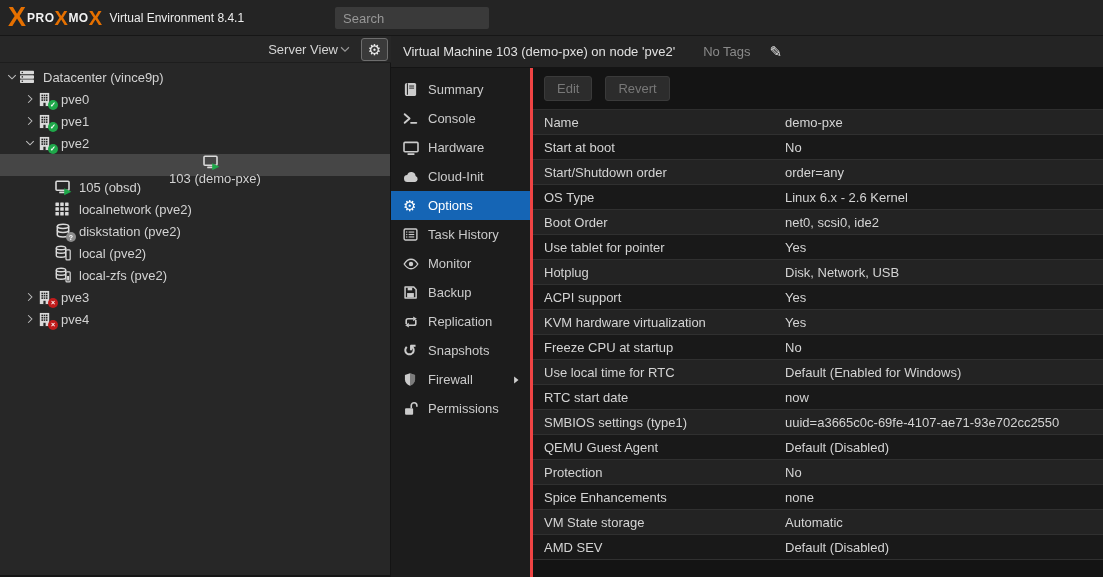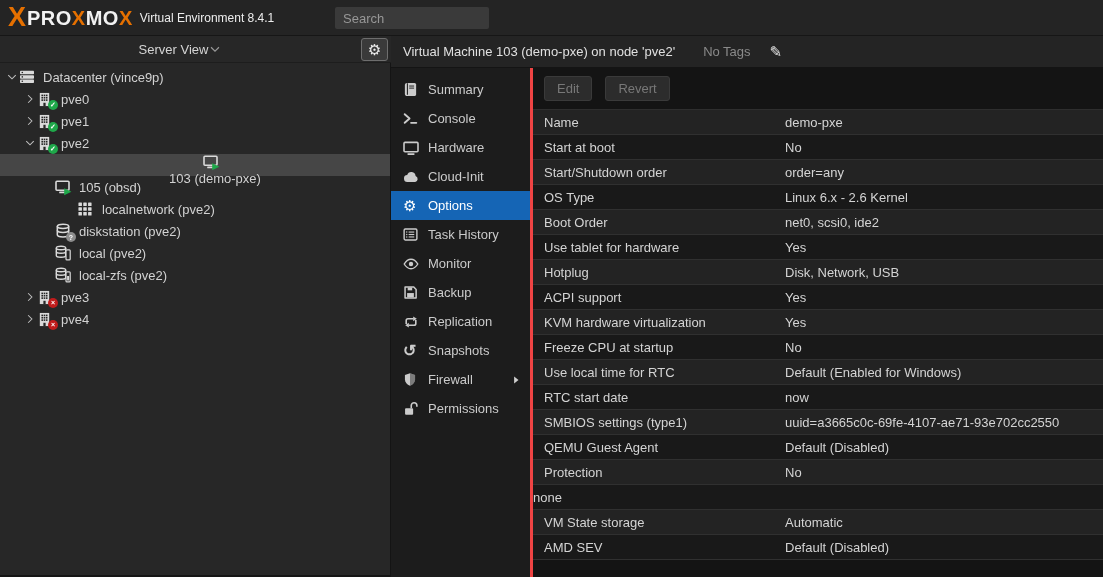--- a/index.html
+++ b/index.html
@@ -4,29 +4,29 @@
 <style>
   * { margin:0; padding:0; box-sizing:border-box; }
   html,body { background:#111; }
   body { font-family:"Liberation Sans", sans-serif; font-size:13px; color:#d6d6d6; }
   #app { position:relative; width:1103px; height:577px; overflow:hidden; background:#151515; }
 
   
   .topbar { position:absolute; left:0; top:0; width:100%; height:36px; background:#242424; border-bottom:1px solid #161616; display:flex; align-items:center; }
   .logo { display:flex; align-items:center; margin-left:8px; cursor:pointer; }
   .seg-mark { color:var(--orange); font-size:27px; font-weight:900; letter-spacing:-1px; margin-right:2px; line-height:1; }
-  .seg-white { color:#f2f2f2; font-size:20px; font-weight:900; letter-spacing:.5px; line-height:1; }
+  .seg-white { color:#f2f2f2; font-size:12px; font-weight:900; letter-spacing:.5px; line-height:1; }
   .seg-orange { color:var(--orange); font-size:20px; font-weight:900; letter-spacing:.5px; line-height:1; }
   .product { color:#ededed; font-size:12px; margin-left:7px; font-weight:400; }
   .search { position:absolute; left:335px; top:7px; width:154px; height:22px; background:#3a3a3a; border:none; border-radius:2px; color:#ddd; padding:0 8px; font:inherit; }
   .search::placeholder { color:#979797; }
 
   
   .viewbar { position:absolute; left:0; top:36px; width:391px; height:27px; background:#272727; border-bottom:1px solid #1d1d1d; display:flex; align-items:center; }
-  .combo { flex:1; height:100%; display:flex; align-items:center; justify-content:center; padding:0 6px 0 9px; color:#d4d4d4; cursor:pointer; }
+  .combo { flex:1; height:100%; display:flex; align-items:center; justify-content:flex-end; padding:0 6px 0 9px; color:#d4d4d4; cursor:pointer; }
   .combo .chev { color:#9a9a9a; display:flex; }
   .gearbtn { width:27px; height:23px; margin:0 3px 0 3px; background:#3a3a3a; border:1px solid #6e6e6e; border-radius:3px; color:#ececec; display:flex; align-items:center; justify-content:center; font-size:14px; cursor:pointer; padding:0; line-height:1; }
   .tree { position:absolute; left:0; top:63px; width:391px; bottom:2px; background:#272727; border-right:1px solid #141414; padding-top:3px; }
   .trow { height:22px; display:flex; align-items:center; color:#d2d2d2; white-space:nowrap; cursor:pointer; }
   .trow.sel { background:#464646; }
   .arrow { width:15px; display:flex; justify-content:center; align-items:center; color:#bfbfbf; }
   .ticon { width:17px; position:relative; display:flex; align-items:center; margin-right:7px; color:#dadada; flex:none; }
   .badge { position:absolute; right:-4px; bottom:-3px; width:10px; height:10px; border-radius:50%; display:flex; align-items:center; justify-content:center; font-size:7px; font-weight:bold; color:#fff; line-height:1; }
   .badge.green { background:var(--green); }
   .badge.red { background:var(--red); }
@@ -204,21 +204,21 @@
         <span class="arrow"></span>
         <span class="ticon">
           <svg viewBox="0 0 17 17" width="17" height="17">
             <rect x="1" y="2.2" width="13" height="9" rx="1" fill="none" stroke="currentColor" stroke-width="1.6"></rect>
             <rect x="4.2" y="12.6" width="6.6" height="1.7" rx="0.4" fill="currentColor"></rect>
             <path d="M9.2 9.2 L16.4 12.7 L9.2 16.2 Z" fill="var(--green)"></path>
           </svg>
         </span>
         <span class="tlabel">105 (obsd)</span>
       </div>
-      <div class="trow" style="padding-left: 40px; margin-left: 23px;">
+      <div class="trow" style="padding-left: 40px;">
         <span class="arrow"></span>
         <span class="ticon">
           <svg viewBox="0 0 16 16" width="14" height="14">
             <g fill="currentColor">
               <rect x="0.5" y="0.5" width="4" height="4" rx="0.6"></rect>
               <rect x="6" y="0.5" width="4" height="4" rx="0.6"></rect>
               <rect x="11.5" y="0.5" width="4" height="4" rx="0.6"></rect>
               <rect x="0.5" y="6" width="4" height="4" rx="0.6"></rect>
               <rect x="6" y="6" width="4" height="4" rx="0.6"></rect>
               <rect x="11.5" y="6" width="4" height="4" rx="0.6"></rect>
@@ -484,21 +484,21 @@
         </div>
         <div class="orow even">
           <span class="olabel">OS Type</span>
           <span class="ovalue">Linux 6.x - 2.6 Kernel</span>
         </div>
         <div class="orow odd">
           <span class="olabel">Boot Order</span>
           <span class="ovalue">net0, scsi0, ide2</span>
         </div>
         <div class="orow even">
-          <span class="olabel">Use tablet for hardware</span>
+          <span class="olabel">Use tablet for pointer</span>
           <span class="ovalue">Yes</span>
         </div>
         <div class="orow odd">
           <span class="olabel">Hotplug</span>
           <span class="ovalue">Disk, Network, USB</span>
         </div>
         <div class="orow even">
           <span class="olabel">ACPI support</span>
           <span class="ovalue">Yes</span>
         </div>
@@ -524,20 +524,21 @@
         </div>
         <div class="orow even">
           <span class="olabel">QEMU Guest Agent</span>
           <span class="ovalue">Default (Disabled)</span>
         </div>
         <div class="orow odd">
           <span class="olabel">Protection</span>
           <span class="ovalue">No</span>
         </div>
         <div class="orow even">
+          <span class="olabel">Spice Enhancements</span>
           <span class="ovalue">none</span>
         </div>
         <div class="orow odd">
           <span class="olabel">VM State storage</span>
           <span class="ovalue">Automatic</span>
         </div>
         <div class="orow even">
           <span class="olabel">AMD SEV</span>
           <span class="ovalue">Default (Disabled)</span>
         </div>

